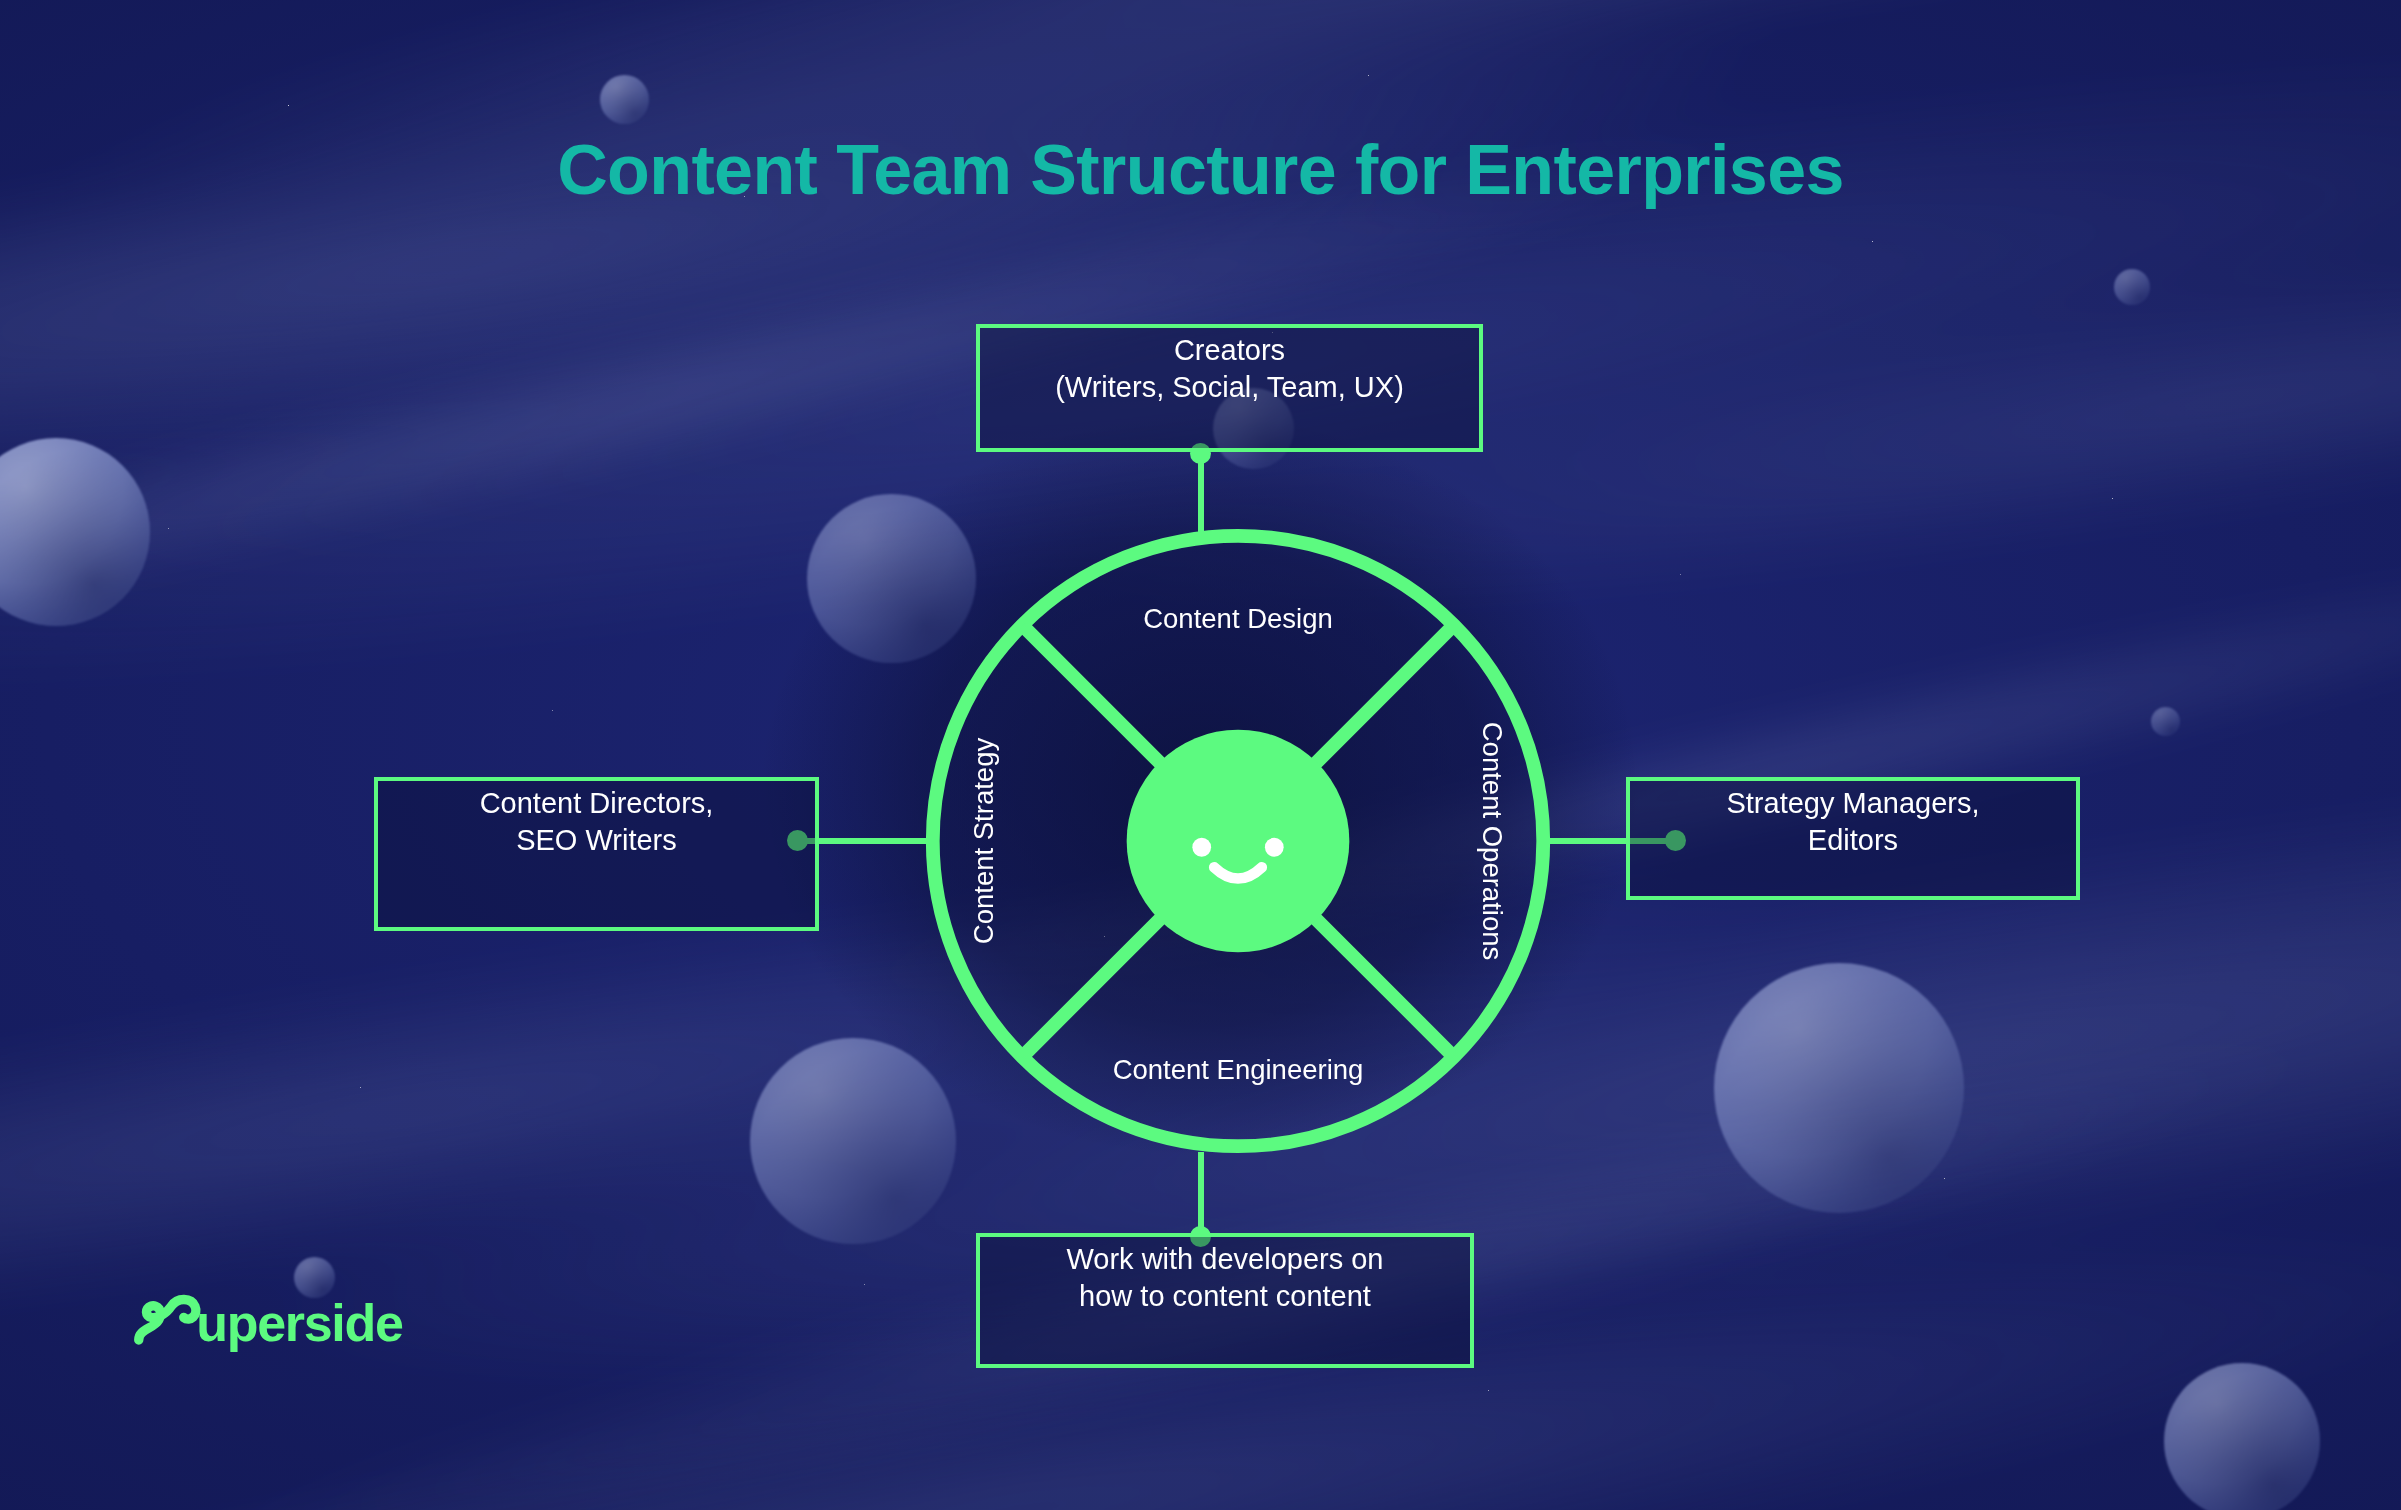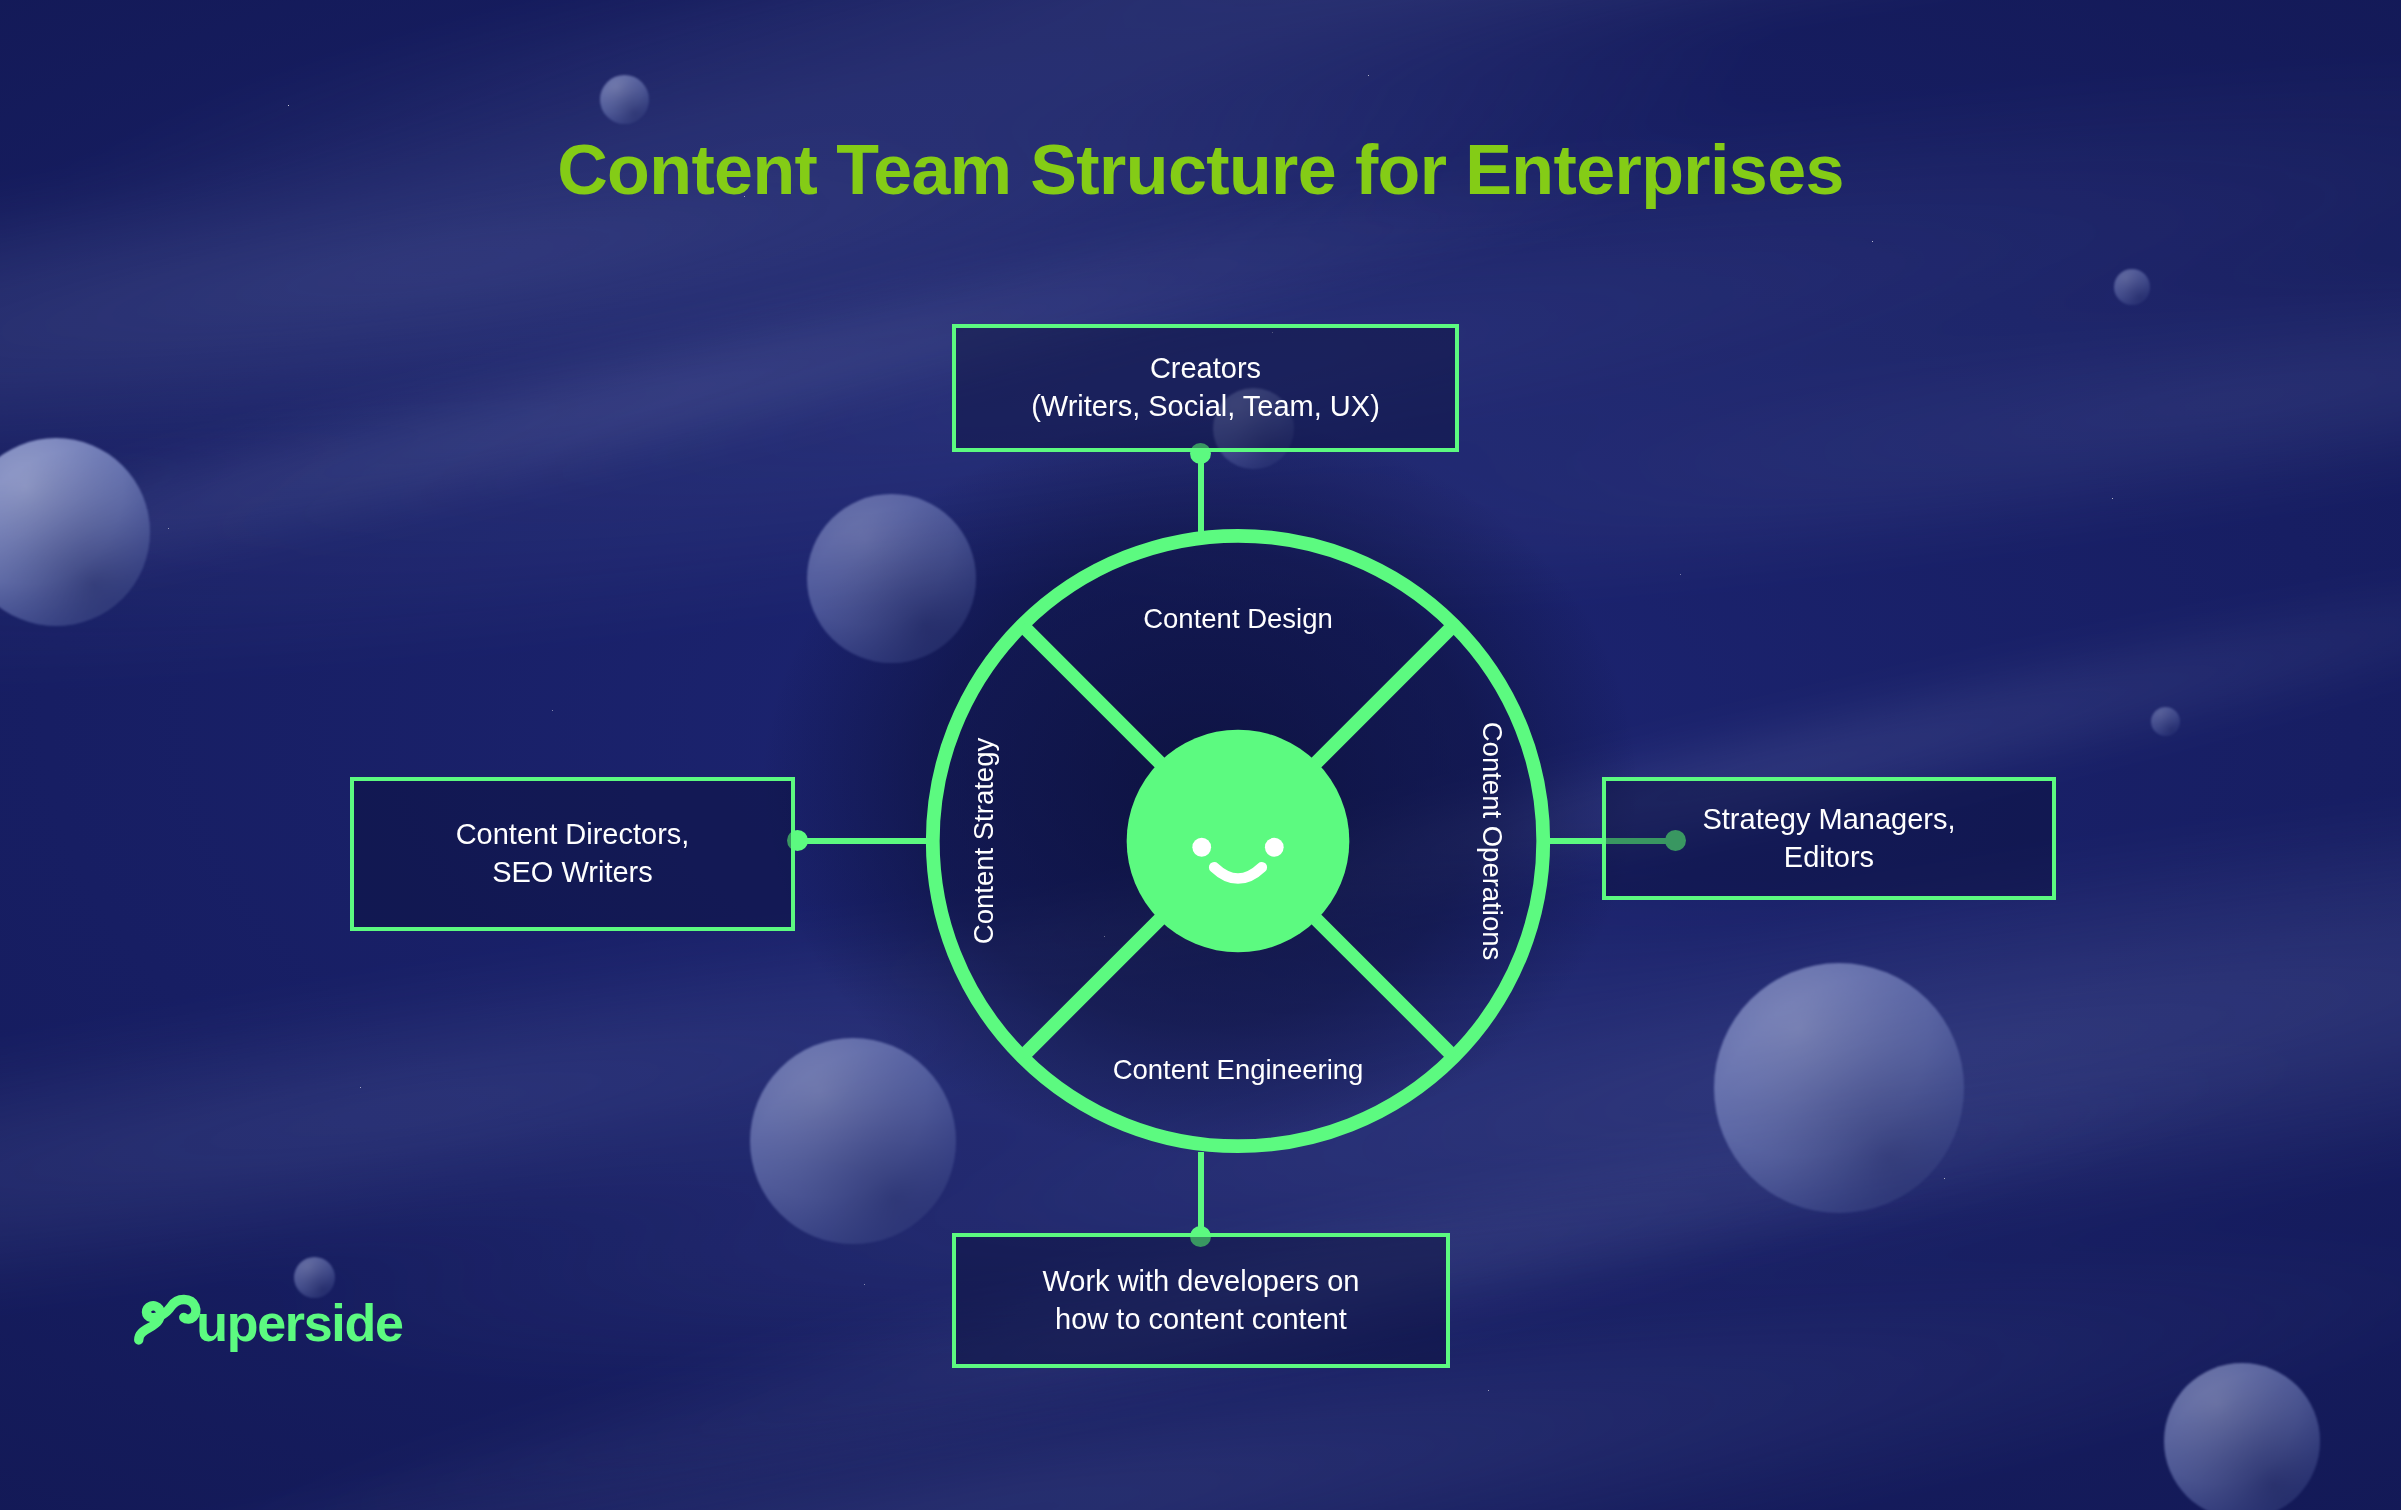--- a/index.html
+++ b/index.html
@@ -105,39 +105,39 @@
   
   .title {
     position: absolute;
     left: 0;
     right: 0;
     top: 130px;
     text-align: center;
     font-size: 70px;
     font-weight: 700;
     letter-spacing: -0.6px;
-    color: #84cc16;
+    color: #14b8a6;
     white-space: nowrap;
   }
 
   
   .nodebox {
     position: absolute;
     box-sizing: border-box;
     border: 4.4px solid #5cfa80;
     background: rgba(10,15,55,0.42);
     display: flex;
-    align-items: center;
     justify-content: center;
     text-align: center;
     color: #ffffff;
     font-size: 29px;
     line-height: 1.30;
     font-weight: 400;
     padding: 3.8px 11.3px;
+    margin-left: 24px;
   }
 
   
   .conn-line {
     position: absolute;
     background: #5cfa80;
   }
   .conn-dot {
     position: absolute;
     width: 21px;

